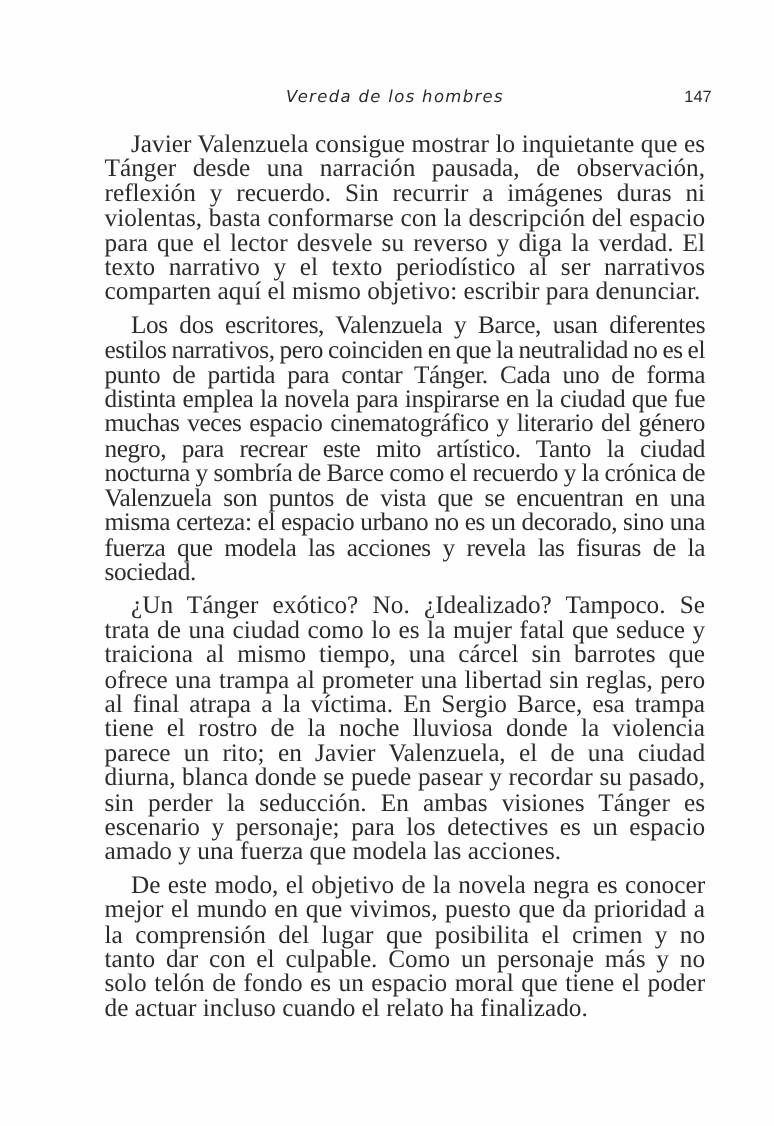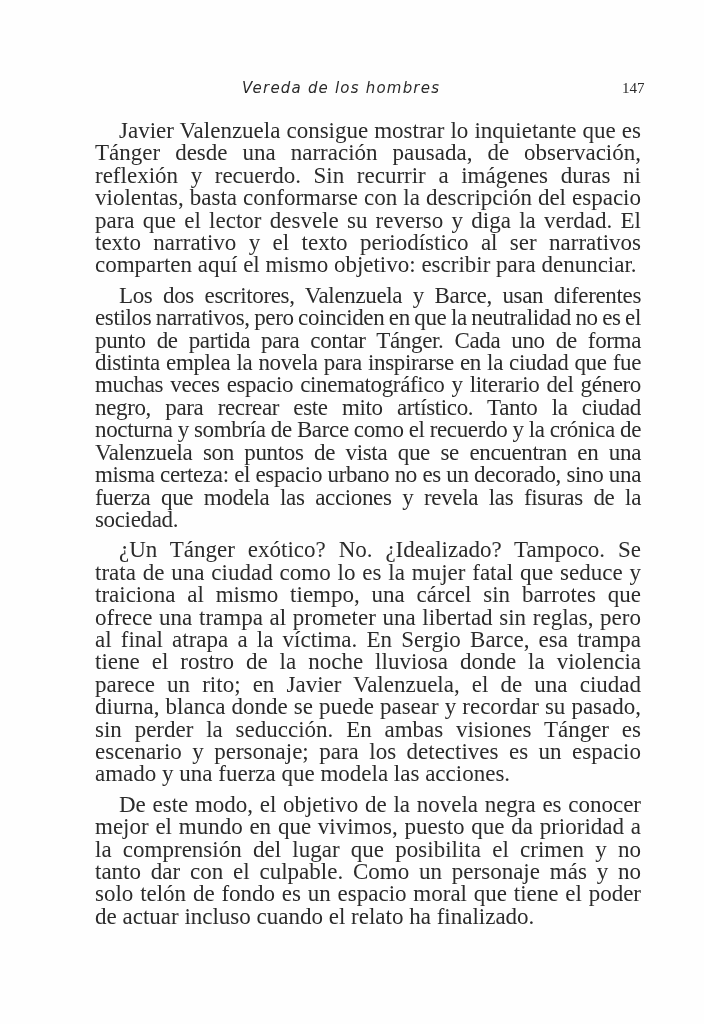--- a/index.html
+++ b/index.html
@@ -1,25 +1,25 @@
 <!DOCTYPE html>
 <html><head>
 <meta charset="utf-8">
 <style>
   html, body { margin: 0; padding: 0; background: #ffffff; }
   body { width: 704px; height: 1024px; position: relative; overflow: hidden; }
   .page { position: absolute; left: 0; top: 0; width: 704px; height: 1024px; background: #fefefe; }
   .running-head {
-    position: absolute; left: 242px; top: 79px;
+    position: absolute; left: 260px; top: 79px;
     font-family: "DejaVu Sans", sans-serif; font-style: oblique;
     font-size: 15px; letter-spacing: 1.2px; color: #2a2a2a;
   }
   .folio {
     position: absolute; left: 622px; top: 80px;
-    font-family: Liberation Serif, serif; font-size: 15px; color: #2a2a2a;
+    font-family: Liberation Sans, sans-serif; font-size: 15px; color: #2a2a2a;
   }
   .body {
     position: absolute; left: 95px; top: 120px; width: 546px;
     font-family: "Liberation Serif", serif; font-size: 23px; line-height: 22.4px;
     color: #2b2b2b; text-align: justify;
   }
   .body p { margin: 0 0 8px 0; text-indent: 24px; hyphens: none; }
   .body p.tight { letter-spacing: -0.35px; word-spacing: -1px; }
 </style>
 </head>

